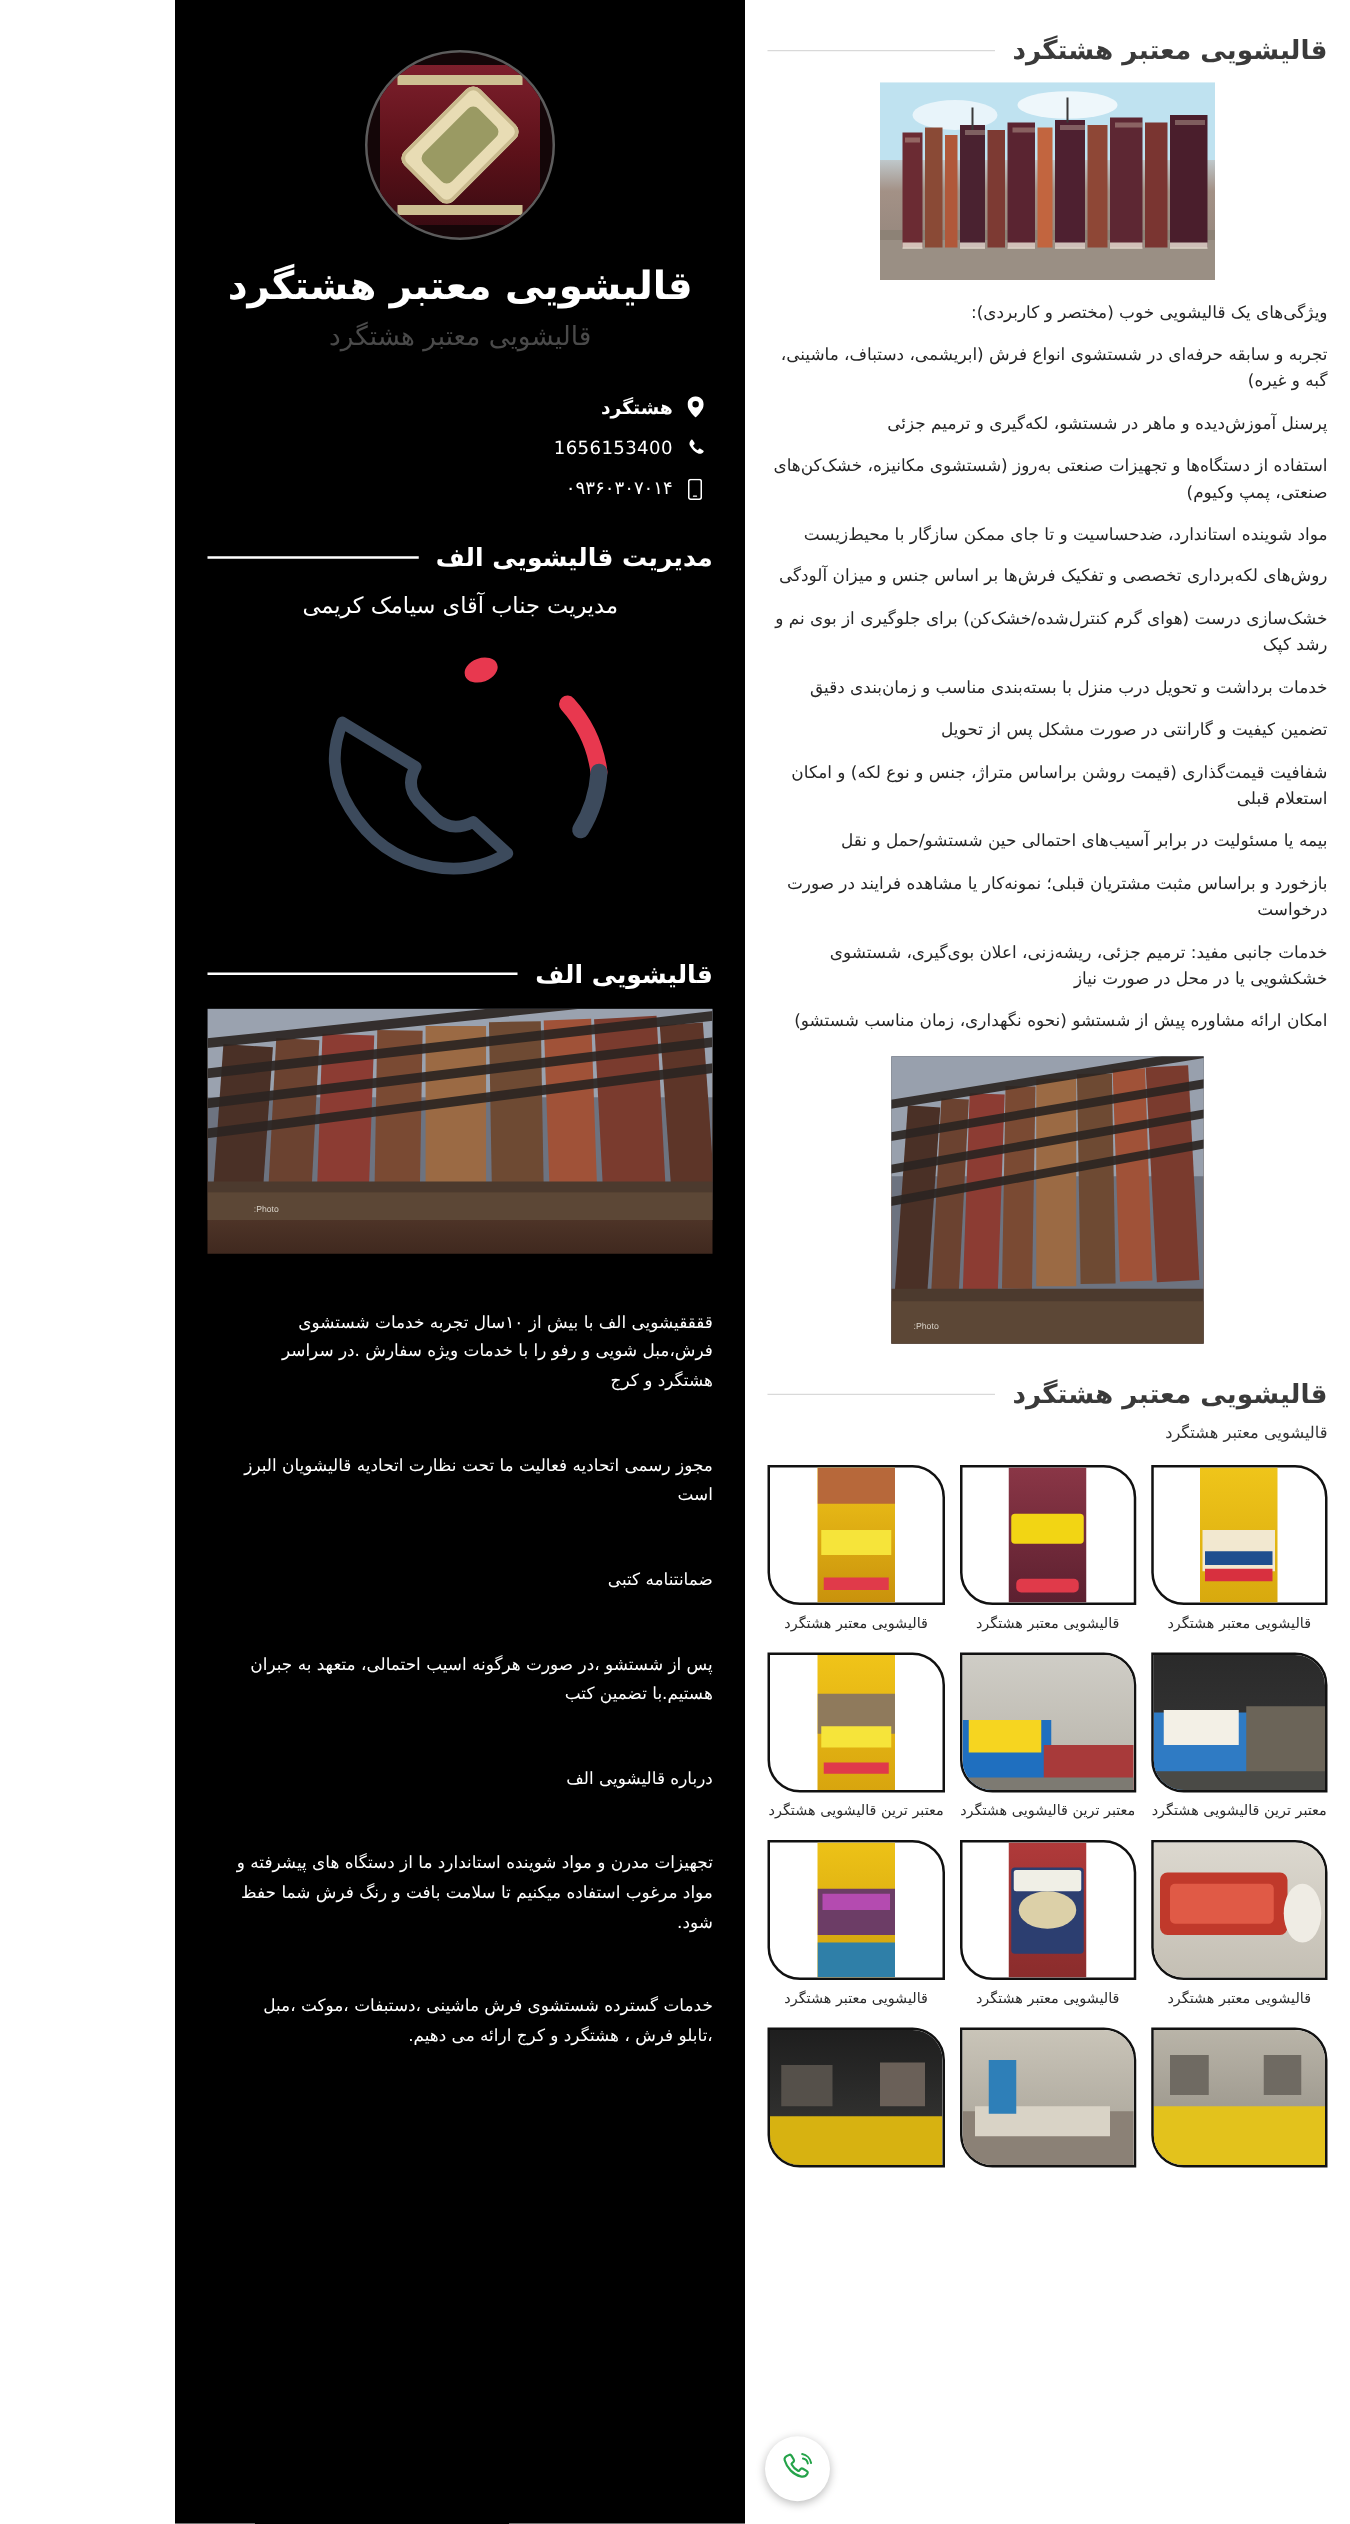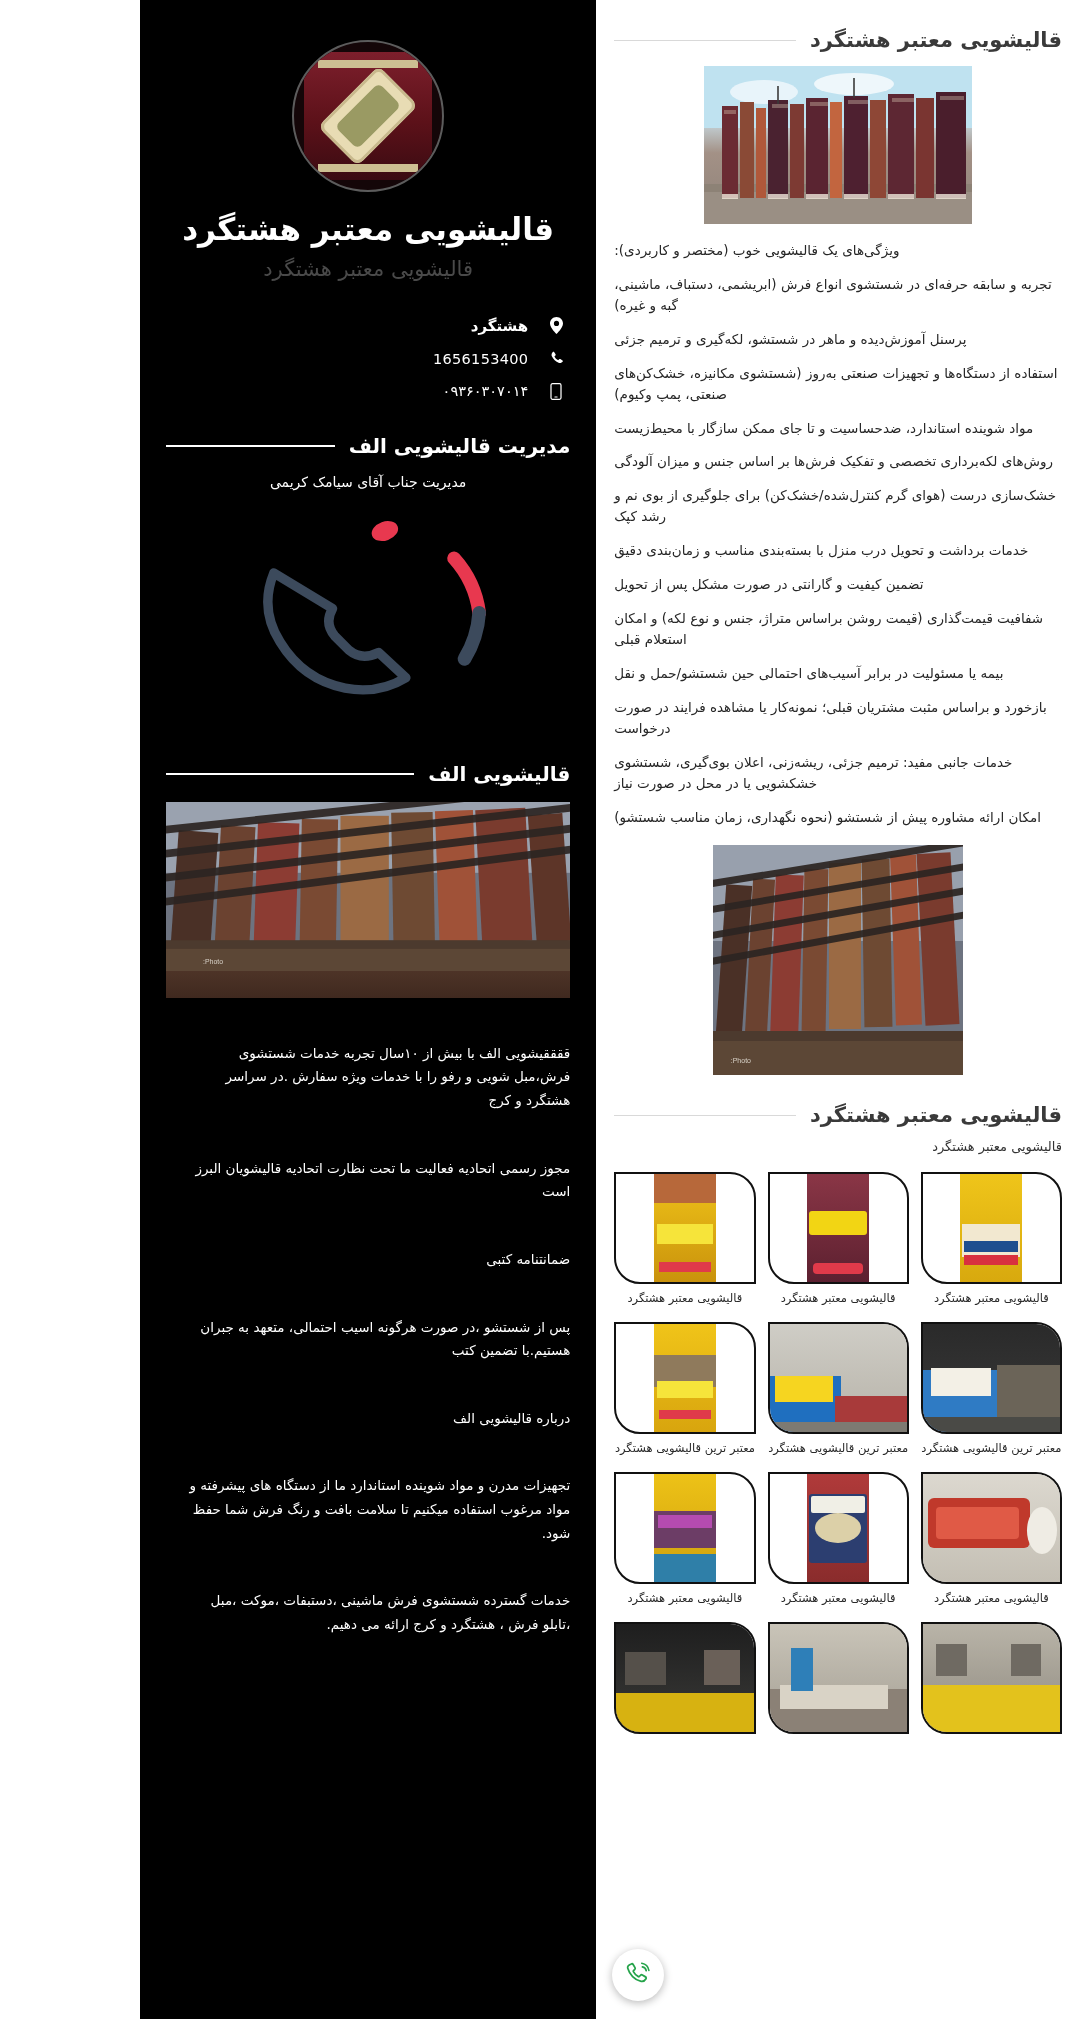--- a/index.html
+++ b/index.html
@@ -37,21 +37,21 @@
     border:0;position:relative;overflow:hidden;
     background:linear-gradient(#bfe0ef 0%,#cfe7f2 30%,#a39186 55%,#8d8178 100%);
   }
   .hero2-img{
     width:250px;height:230px;margin:18px auto 0 auto;display:block;
     position:relative;overflow:hidden;
     background:linear-gradient(#6e7480 0%,#8a8377 22%,#6a4a38 55%,#4b3228 100%);
   }
   .carpet-strokes{position:absolute;inset:0;}
 
-  .bullets{margin-top:16px;direction:rtl;text-align:left;}
+  .bullets{margin-top:16px;direction:rtl;text-align:right;}
   .bullets p{
     font-size:13.5px;line-height:1.55;color:#262626;
     margin:0 0 13px 0;
   }
 
   
   .gal-sub{
     font-size:13px;color:#333;text-align:right;margin:12px 0 18px 0;
   }
   .grid{
@@ -110,38 +110,38 @@
     margin-top:18px;color:#fff;
   }
   .brand-sub{
     text-align:center;font-size:21px;color:#4a4a4a;margin-top:8px;
     font-weight:normal;
   }
 
   .contacts{margin-top:36px;direction:rtl;}
   .crow{
     display:flex;align-items:center;justify-content:flex-start;
-    gap:20px;margin:0 0 16px 0;padding-right:6px;
+    gap:10px;margin:0 0 16px 0;padding-right:6px;
     font-size:14px;color:#fff;
   }
   .crow .ico{width:16px;display:flex;justify-content:center;flex:0 0 16px;}
   .crow .val{font-size:14.5px;letter-spacing:.3px;}
   .crow.loc .val{font-size:15px;font-weight:bold;}
 
   .side-head{
     display:flex;align-items:center;gap:14px;margin:34px 0 0 0;direction:rtl;
   }
   .side-head .t{font-size:20px;font-weight:bold;white-space:nowrap;}
   .side-head .rule{flex:1;height:1.5px;background:#fff;}
 
   .side-p{
     font-size:13.5px;line-height:1.75;color:#fff;text-align:right;
     margin-top:16px;
   }
-  .mgr{font-size:14px;text-align:center;margin-top:16px;color:#fff;}
+  .mgr{font-size:18px;text-align:center;margin-top:16px;color:#fff;}
 
   .phone-art{
     position:relative;width:100%;height:220px;margin-top:18px;
   }
 
   .side-photo{
     width:100%;height:196px;margin-top:16px;position:relative;overflow:hidden;
     background:linear-gradient(#5f6673 0%,#7d7467 20%,#6b4b39 55%,#40291f 100%);
   }
 

